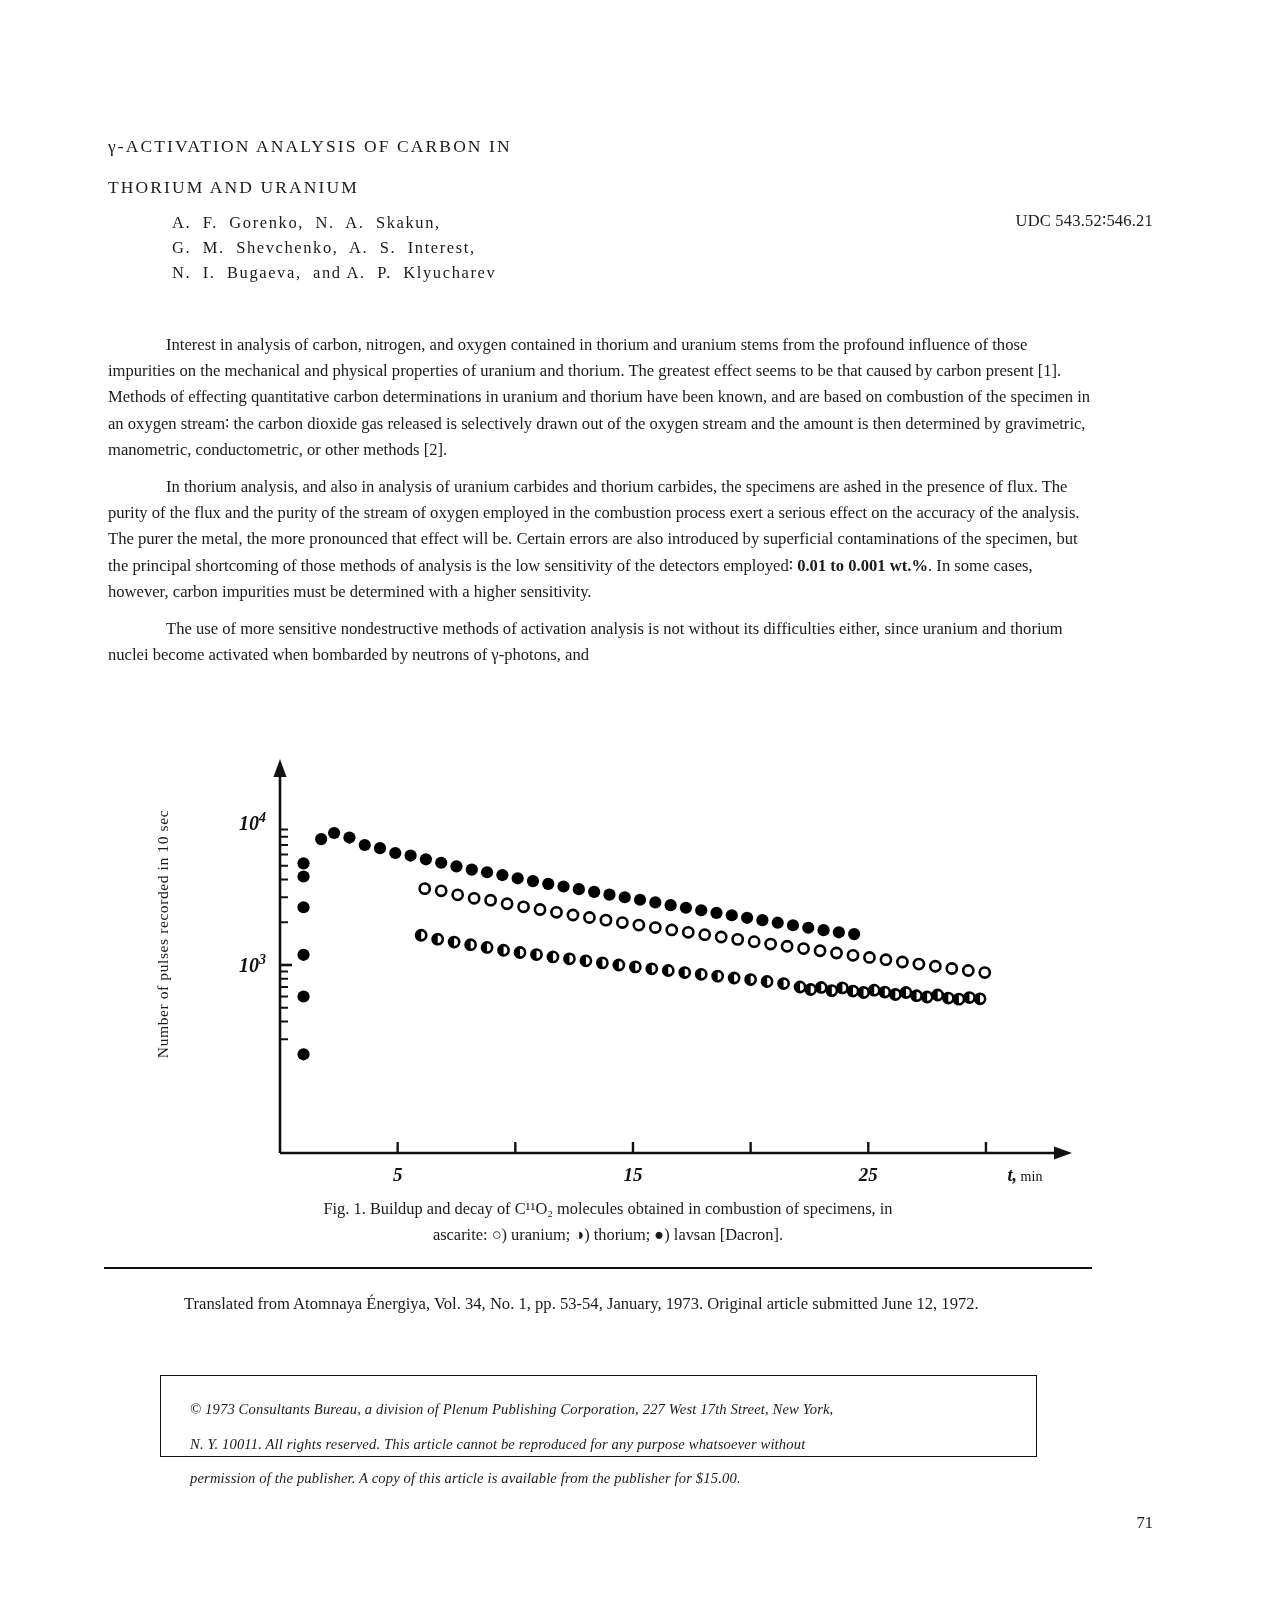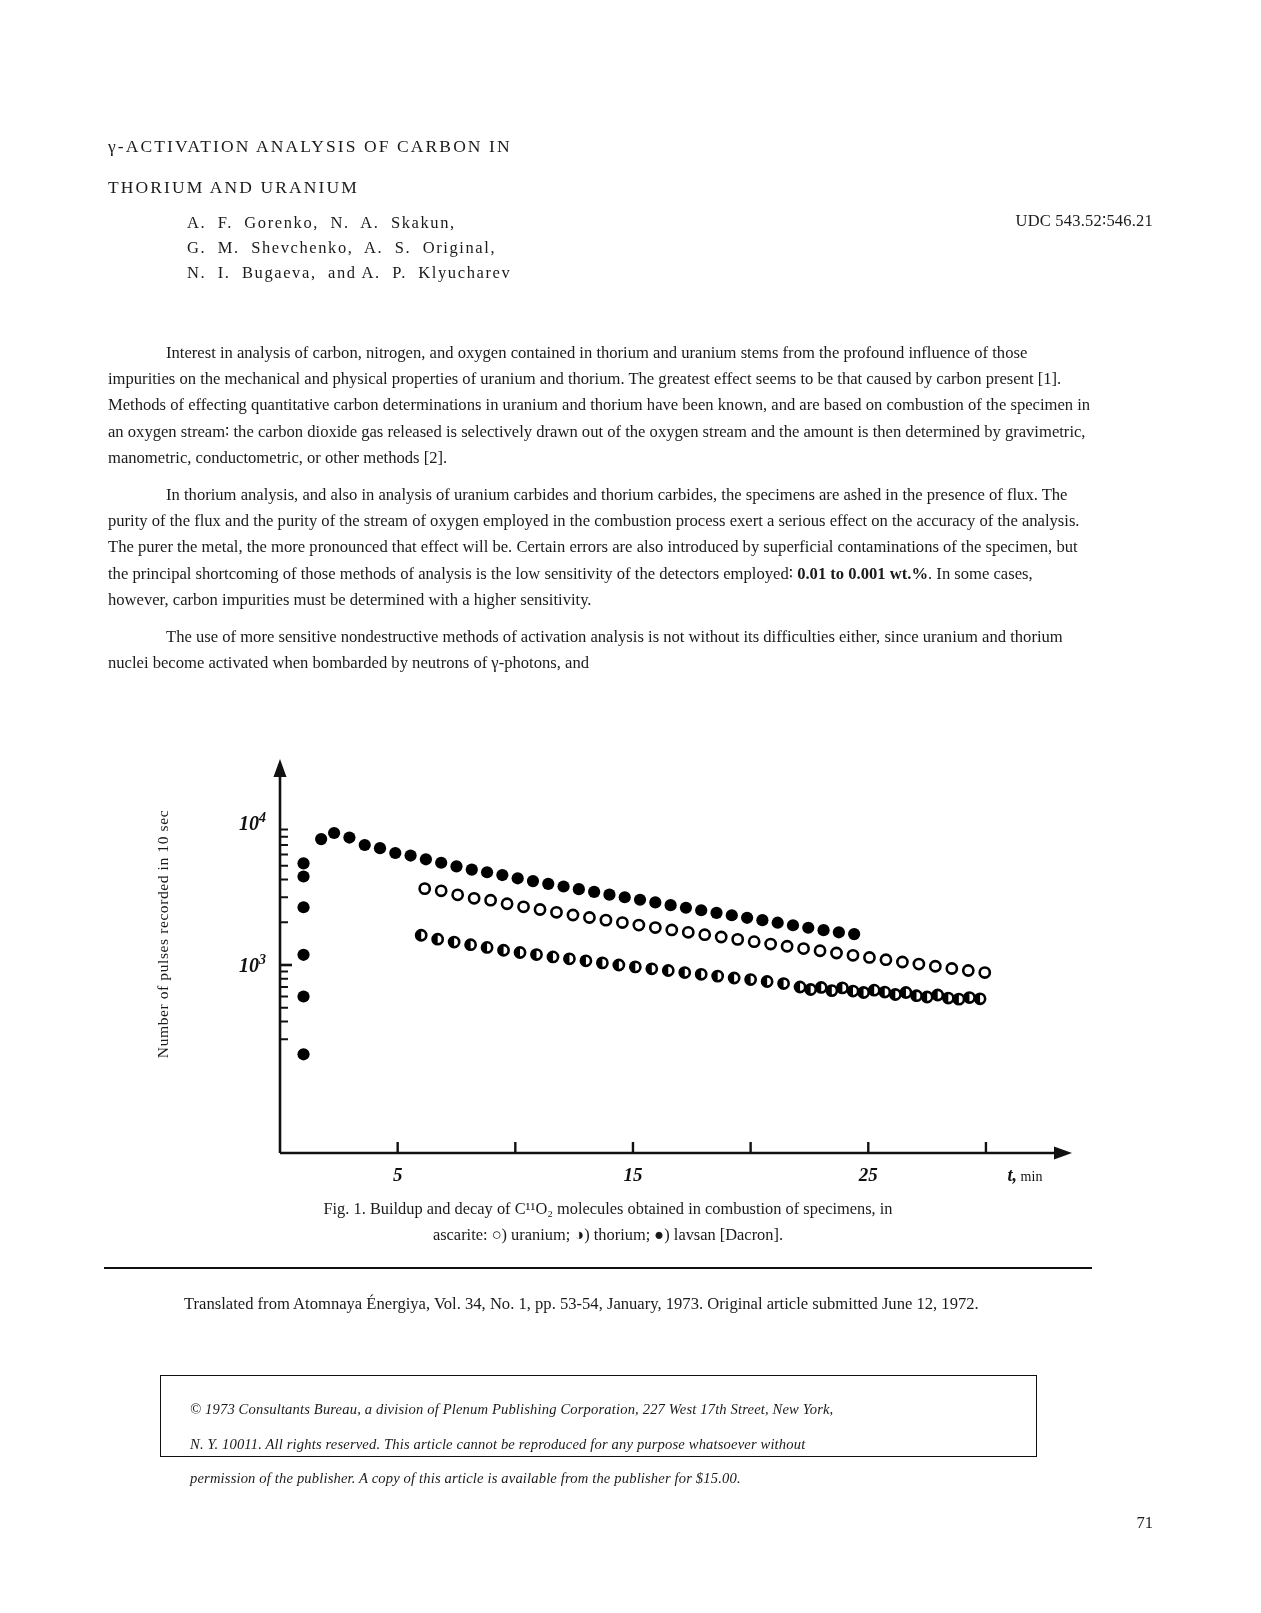--- a/index.html
+++ b/index.html
@@ -13,33 +13,33 @@
   
   .title{
     position:absolute;left:108px;top:126px;width:900px;
     font-size:17.5px;letter-spacing:2.1px;line-height:41px;
     font-family:"Liberation Serif", serif;
   }
   .title div{white-space:pre;}
 
   
   .authors{
-    position:absolute;left:187px;top:210px;width:640px;
+    position:absolute;left:172px;top:210px;width:640px;
     font-size:16.5px;letter-spacing:1.6px;line-height:25px;
   }
   .authors div{white-space:pre;}
 
   .udc{
     position:absolute;right:108px;top:211px;
     font-size:16.5px;letter-spacing:0.2px;white-space:nowrap;
   }
 
   
   .body-text{
-    position:absolute;left:108px;top:340px;width:985px;
+    position:absolute;left:108px;top:332px;width:985px;
     font-size:16.6px;line-height:26.2px;text-align:left;
   }
   .body-text p{margin:0 0 11px 0;text-indent:58px;}
   .body-text p:last-child{margin-bottom:17px;}
   .bold{font-weight:bold;}
 
   
   .figure{position:absolute;left:108px;top:745px;width:1000px;height:450px;}
   .plot{position:absolute;left:0;top:0;width:1000px;height:450px;}
 
@@ -91,21 +91,21 @@
 
 <div class="page">
 
   <div class="title">
     <div>γ-ACTIVATION ANALYSIS OF CARBON IN</div>
     <div>THORIUM AND URANIUM</div>
   </div>
 
   <div class="authors">
     <div>A.  F.  Gorenko,  N.  A.  Skakun,</div>
-    <div>G.  M.  Shevchenko,  A.  S.  Original,</div>
+    <div>G.  M.  Shevchenko,  A.  S.  Interest,</div>
     <div>N.  I.  Bugaeva,  and A.  P.  Klyucharev</div>
   </div>
 
   <div class="udc">UDC 543.52∶546.21</div>
 
   <div class="body-text">
     <p>Interest in analysis of carbon, nitrogen, and oxygen contained in thorium and uranium stems from the profound influence of those impurities on the mechanical and physical properties of uranium and thorium. The greatest effect seems to be that caused by carbon present [1].  Methods of effecting quantitative carbon determinations in uranium and thorium have been known, and are based on combustion of the specimen in an oxygen stream∶ the carbon dioxide gas released is selectively drawn out of the oxygen stream and the amount is then determined by gravimetric, manometric, conductometric, or other methods [2].</p>
     <p><span>In thorium analysis, and also in analysis of uranium carbides and thorium carbides, the specimens are ashed in the presence of flux.  The purity of the flux and the purity of the stream of oxygen employed in the combustion process exert a serious effect on the accuracy of the analysis.  The purer the metal, the more pronounced that effect will be.  Certain errors are also introduced by superficial contaminations of the specimen, but the principal shortcoming of those methods of analysis is the low sensitivity of the detectors employed∶ </span><span class="bold">0.01 to 0.001 wt.%</span><span>.  In some cases, however, carbon impurities must be determined with a higher sensitivity.</span></p>
     <p>The use of more sensitive nondestructive methods of activation analysis is not without its difficulties either, since uranium and thorium nuclei become activated when bombarded by neutrons of γ-photons, and</p>
   </div>

